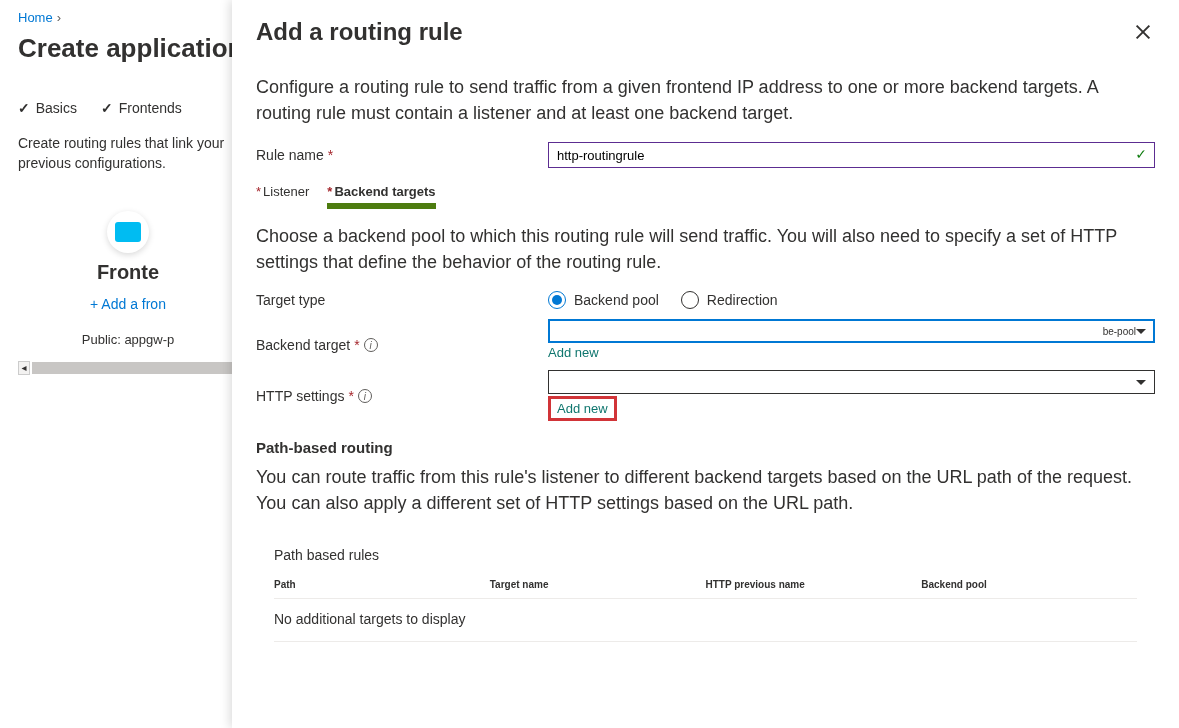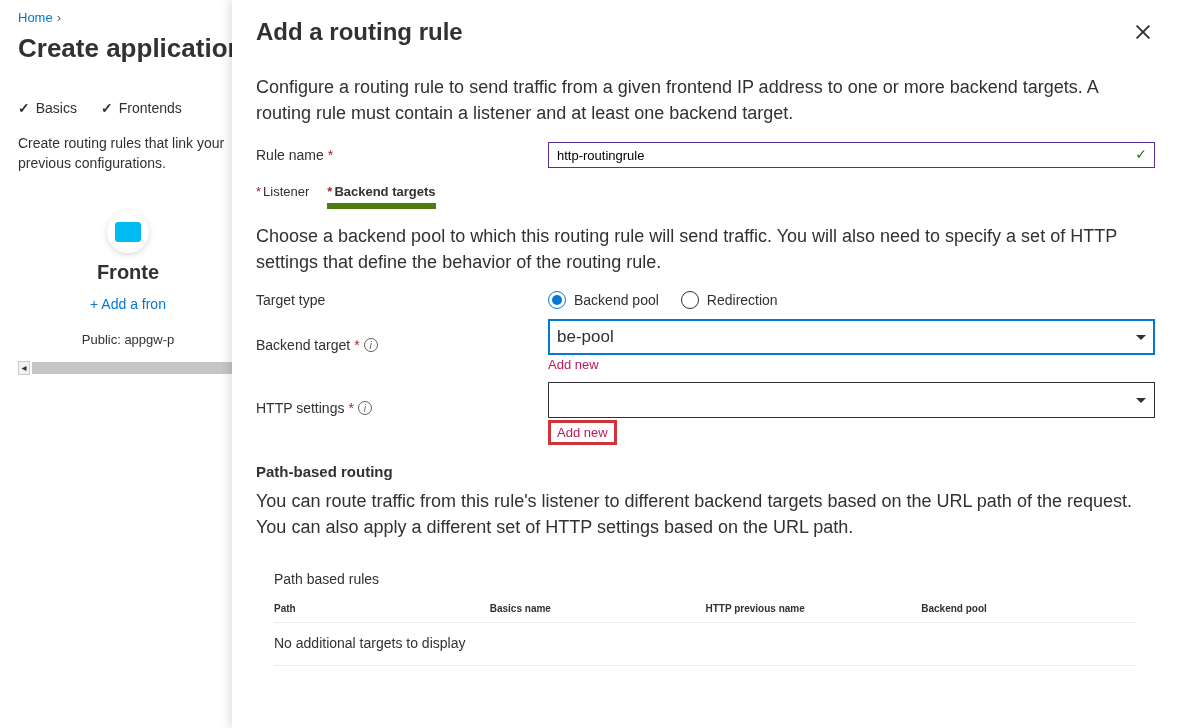--- a/index.html
+++ b/index.html
@@ -103,30 +103,30 @@
     width: 18px; height: 18px; border: 1px solid #323130; border-radius: 50%;
     display:flex; align-items:center; justify-content:center;
   }
   .radio.selected .r-outer { border-color: #0078d4; }
   .radio.selected .r-inner {
     width: 10px; height: 10px; background: #0078d4; border-radius: 50%;
   }
 
   
   .select {
-    width: 100%; height: 36px; border: 1px solid #323130; background: #fff;
-    padding: 2px 8px; font-size: 17px; display:flex; align-items:center; justify-content:space-between;
+    width: 100%; height: 24px; border: 1px solid #323130; background: #fff;
+    padding: 2px 8px; font-size: 10px; display:flex; align-items:center; justify-content:flex-end;
     cursor:pointer;
   }
   .select.focused { border-color: #0078d4; box-shadow: 0 0 0 1px #0078d4 inset; }
   .chev-down {
     width: 0; height: 0; border-left: 5px solid transparent; border-right: 5px solid transparent;
     border-top: 5px solid #323130;
   }
-  .addnew { font-size: 13px; color:#be185d; margin-top: 2px; display:inline-block; }
+  .addnew { font-size: 13px; color:#0f766e; margin-top: 2px; display:inline-block; }
   .addnew.highlight {
     border: 3px solid #d13438; padding: 2px 6px;
   }
 
   h4.subhead { font-size: 15px; font-weight: 600; margin: 18px 0 8px; }
 
   
   .rules-box { border: none; padding: 14px 18px 0 18px; }
   .rules-title { font-size: 14px; margin-bottom: 16px; }
   .rules-header { display:flex; font-weight:600; font-size:10px; padding-bottom:8px; border-bottom:1px solid #edebe9;}
@@ -252,20 +252,20 @@
     </div>
   </div>
 
   <h4 class="subhead">Path-based routing</h4>
   <p class="desc">You can route traffic from this rule's listener to different backend targets based on the URL path of the request. You can also apply a different set of HTTP settings based on the URL path.</p>
 
   <div class="rules-box">
     <div class="rules-title">Path based rules</div>
     <div class="rules-header">
       <div>Path</div>
-      <div>Basics name</div>
+      <div>Target name</div>
       <div>HTTP previous name</div>
       <div>Backend pool</div>
     </div>
     <div class="rules-empty">No additional targets to display</div>
   </div>
 
 </div>
 
 </body></html>

